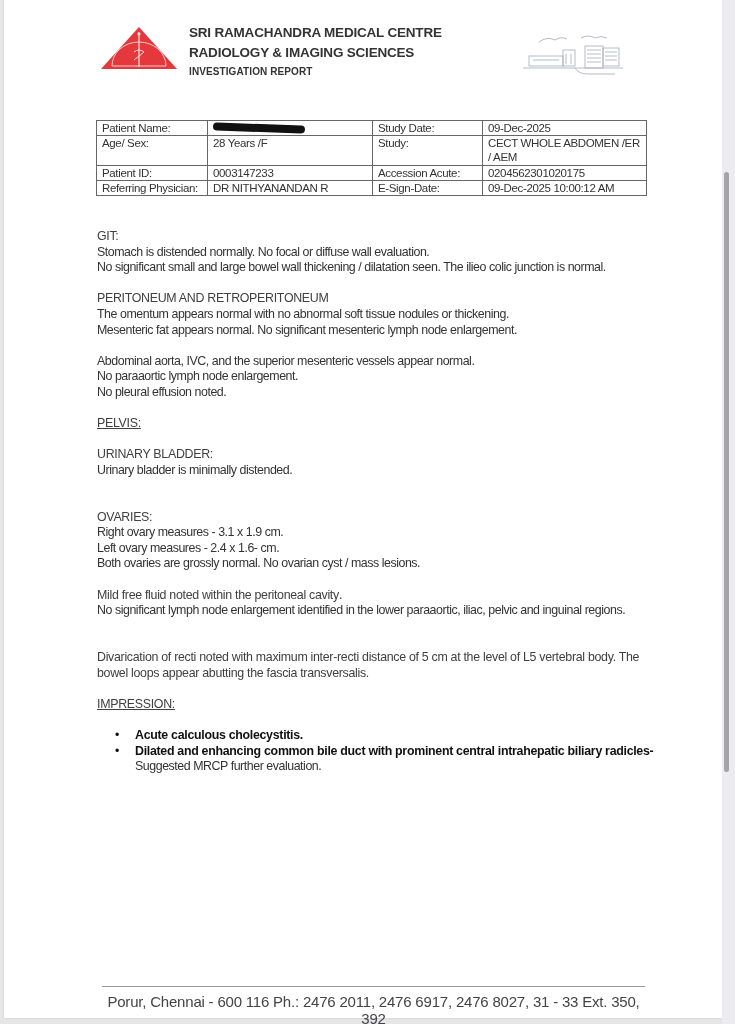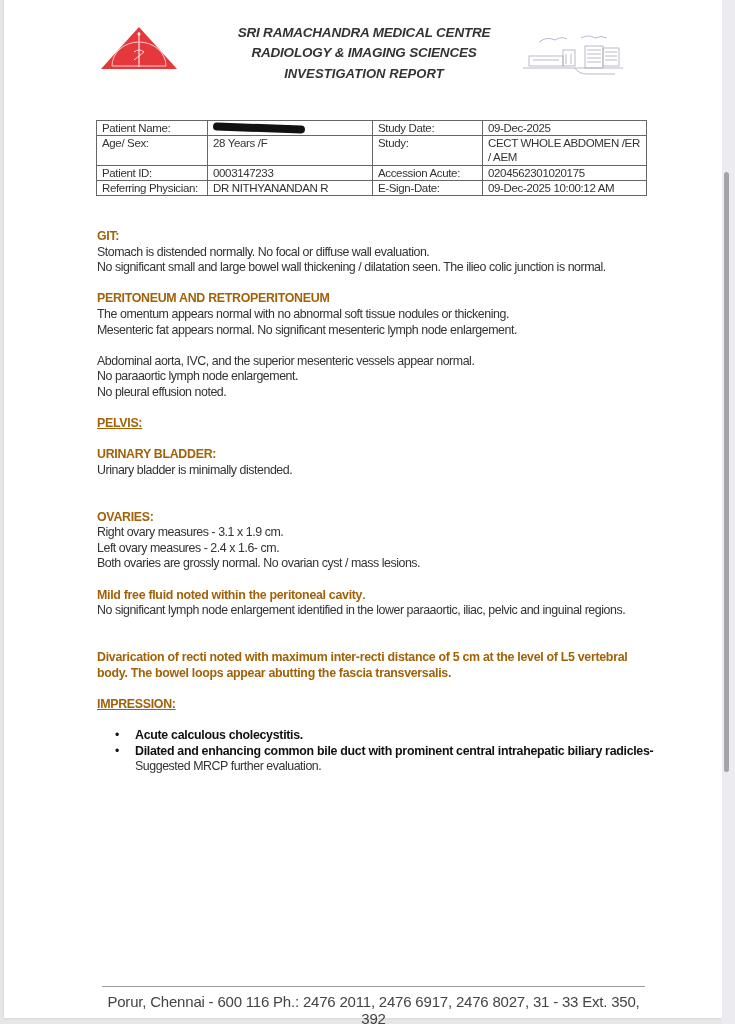--- a/index.html
+++ b/index.html
@@ -19,24 +19,24 @@
     position:absolute; left:722px; top:0; width:13px; height:1024px;
     background:#ececf0;
   }
   .scrollbar-thumb {
     position:absolute; left:724px; top:172px; width:5px; height:600px;
     background:#a4a4a8; border-radius:3px;
   }
   
   .logo-left { position:absolute; left:96px; top:26px; width:78px; height:44px; }
   .logo-right { position:absolute; left:515px; top:28px; width:110px; height:48px; opacity:0.75; }
-  .hdr { position:absolute; left:175px; width:370px; text-align:center; color:#333; font-weight:bold;font-style:italic; }
+  .hdr { position:absolute; left:185px; width:370px; text-align:left; color:#333; font-weight:bold; }
   .hdr1 { top:25px; font-size:13.5px; letter-spacing:-0.2px; }
   .hdr2 { top:45px; font-size:13.5px; letter-spacing:-0.2px; }
-  .hdr3 { top:66px; font-size:13px; letter-spacing:0.1px; }
+  .hdr3 { top:66px; font-size:10px; letter-spacing:0.1px; }
 
   
   table.info {
     position:absolute; left:92px; top:120px;
     border-collapse:collapse; font-size:11.5px; color:#333;
     letter-spacing:-0.35px;
   }
   table.info td {
     border:1px solid #666; padding:0 5px; line-height:14px; vertical-align:top;margin-top:12px;
   }
@@ -47,21 +47,21 @@
     transform:rotate(2deg); margin-top:3px;
   }
 
   
   .body {
     position:absolute; left:93px; top:229px; width:560px;
     font-size:12.4px; line-height:15.6px; color:#333;
     letter-spacing:-0.45px;
   }
   .body p { margin:0; }
-  .h { font-weight:bold; color:#a16207; letter-spacing:-0.3px; }
+  .h { font-weight:normal; color:#404040; letter-spacing:-0.3px; }
   .u { text-decoration:underline; }
   .gap { height:15.6px; }
   .it { font-style:italic; }
   ul.imp { margin:0; padding:0 0 0 20px; list-style:none; }
   ul.imp li { position:relative; padding-left:18px; }
   ul.imp li::before { content:"\2022"; position:absolute; left:-2px; top:0; color:#111; }
   .b { font-weight:bold; color:#111; letter-spacing:-0.3px; }
 
   
   .footer-rule { position:absolute; left:98px; top:986px; width:543px; height:1px; background:#999; }

